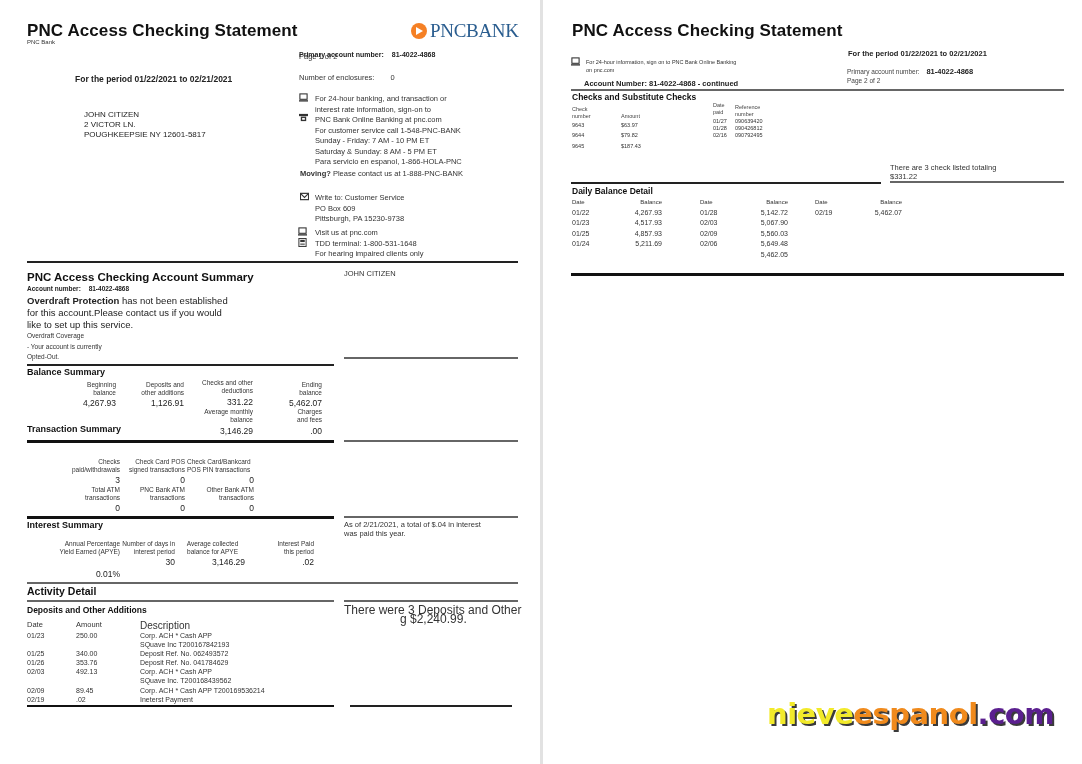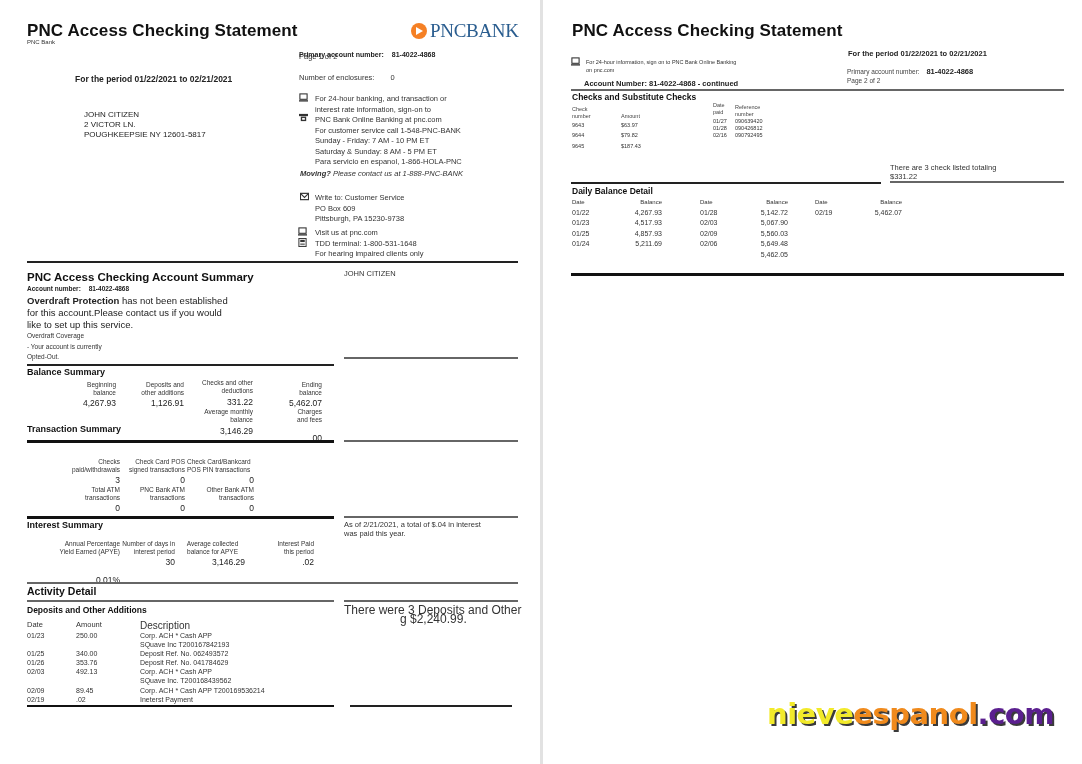--- a/index.html
+++ b/index.html
@@ -66,21 +66,21 @@
     </svg>
   <div class="abs sm" style="left:315px;top:94px;">
     <div>For 24-hour banking, and transaction or</div>
     <div>interest rate information, sign-on to</div>
     <div>PNC Bank Online Banking at pnc.com</div>
     <div>For customer service call 1-548-PNC-BANK</div>
     <div>Sunday - Friday: 7 AM - 10 PM ET</div>
     <div>Saturday &amp; Sunday: 8 AM - 5 PM ET</div>
     <div>Para servicio en espanol, 1-866-HOLA-PNC</div>
   </div>
-  <div class="abs sm" style="left:300px;top:169px;font-style:italic;">
+  <div class="abs sm" style="left:300px;top:169px;">
     <span class="bold">Moving?</span>
     <span>Please contact us at 1-888-PNC-BANK</span>
   </div>
 
   <svg class="icon" style="left:300px;top:192px;" viewBox="0 0 10 10">
       <rect x="0.5" y="1.5" width="9" height="7" fill="none" stroke="#333" stroke-width="1.3"></rect>
       <path d="M1 2 L5 6 L9 2" fill="none" stroke="#333" stroke-width="1.2"></path>
     </svg>
   <div class="abs sm" style="left:315px;top:193px;">
     <div>Write to:  Customer Service</div>
@@ -146,21 +146,21 @@
     <div class="val" style="margin-top:2px;">5,462.07</div>
   </div>
   <div class="abs" style="left:190px;top:408px;width:63px;">
     <div class="lbl">Average monthly</div>
     <div class="lbl">balance</div>
     <div class="val" style="margin-top:3px;">3,146.29</div>
   </div>
   <div class="abs" style="left:272px;top:408px;width:50px;">
     <div class="lbl">Charges</div>
     <div class="lbl">and fees</div>
-    <div class="val" style="margin-top:10px;">.00</div>
+    <div class="val" style="margin-top:3px;">.00</div>
   </div>
 
   <div class="hr thick" style="left:27px;top:440px;width:307px;"></div>
   <div class="hr gray" style="left:344px;top:440px;width:174px;"></div>
 
   <div class="abs section-h" style="left:27px;top:424px;">Transaction Summary</div>
   <div class="abs" style="left:50px;top:458px;width:70px;">
     <div class="lbl">Checks</div>
     <div class="lbl">paid/withdrawals</div>
     <div class="val" style="margin-top:2px;">3</div>
@@ -191,21 +191,21 @@
     <div class="val" style="margin-top:2px;">0</div>
   </div>
 
   <div class="hr thick" style="left:27px;top:516px;width:307px;"></div>
   <div class="hr gray" style="left:344px;top:516px;width:174px;"></div>
 
   <div class="abs section-h" style="left:27px;top:520px;">Interest Summary</div>
   <div class="abs" style="left:50px;top:540px;width:70px;">
     <div class="lbl">Annual Percentage</div>
     <div class="lbl">Yield Earned (APYE)</div>
-    <div class="val" style="margin-top:20px;">0.01%</div>
+    <div class="val" style="margin-top:14px;">0.01%</div>
   </div>
   <div class="abs" style="left:120px;top:540px;width:55px;">
     <div class="lbl">Number of days in</div>
     <div class="lbl">interest period</div>
     <div class="val" style="margin-top:2px;">30</div>
   </div>
   <div class="abs" style="left:180px;top:540px;width:65px;">
     <div class="lbl" style="text-align:center;">Average collected</div>
     <div class="lbl" style="text-align:center;">balance for APYE</div>
     <div class="val" style="margin-top:2px;">3,146.29</div>

